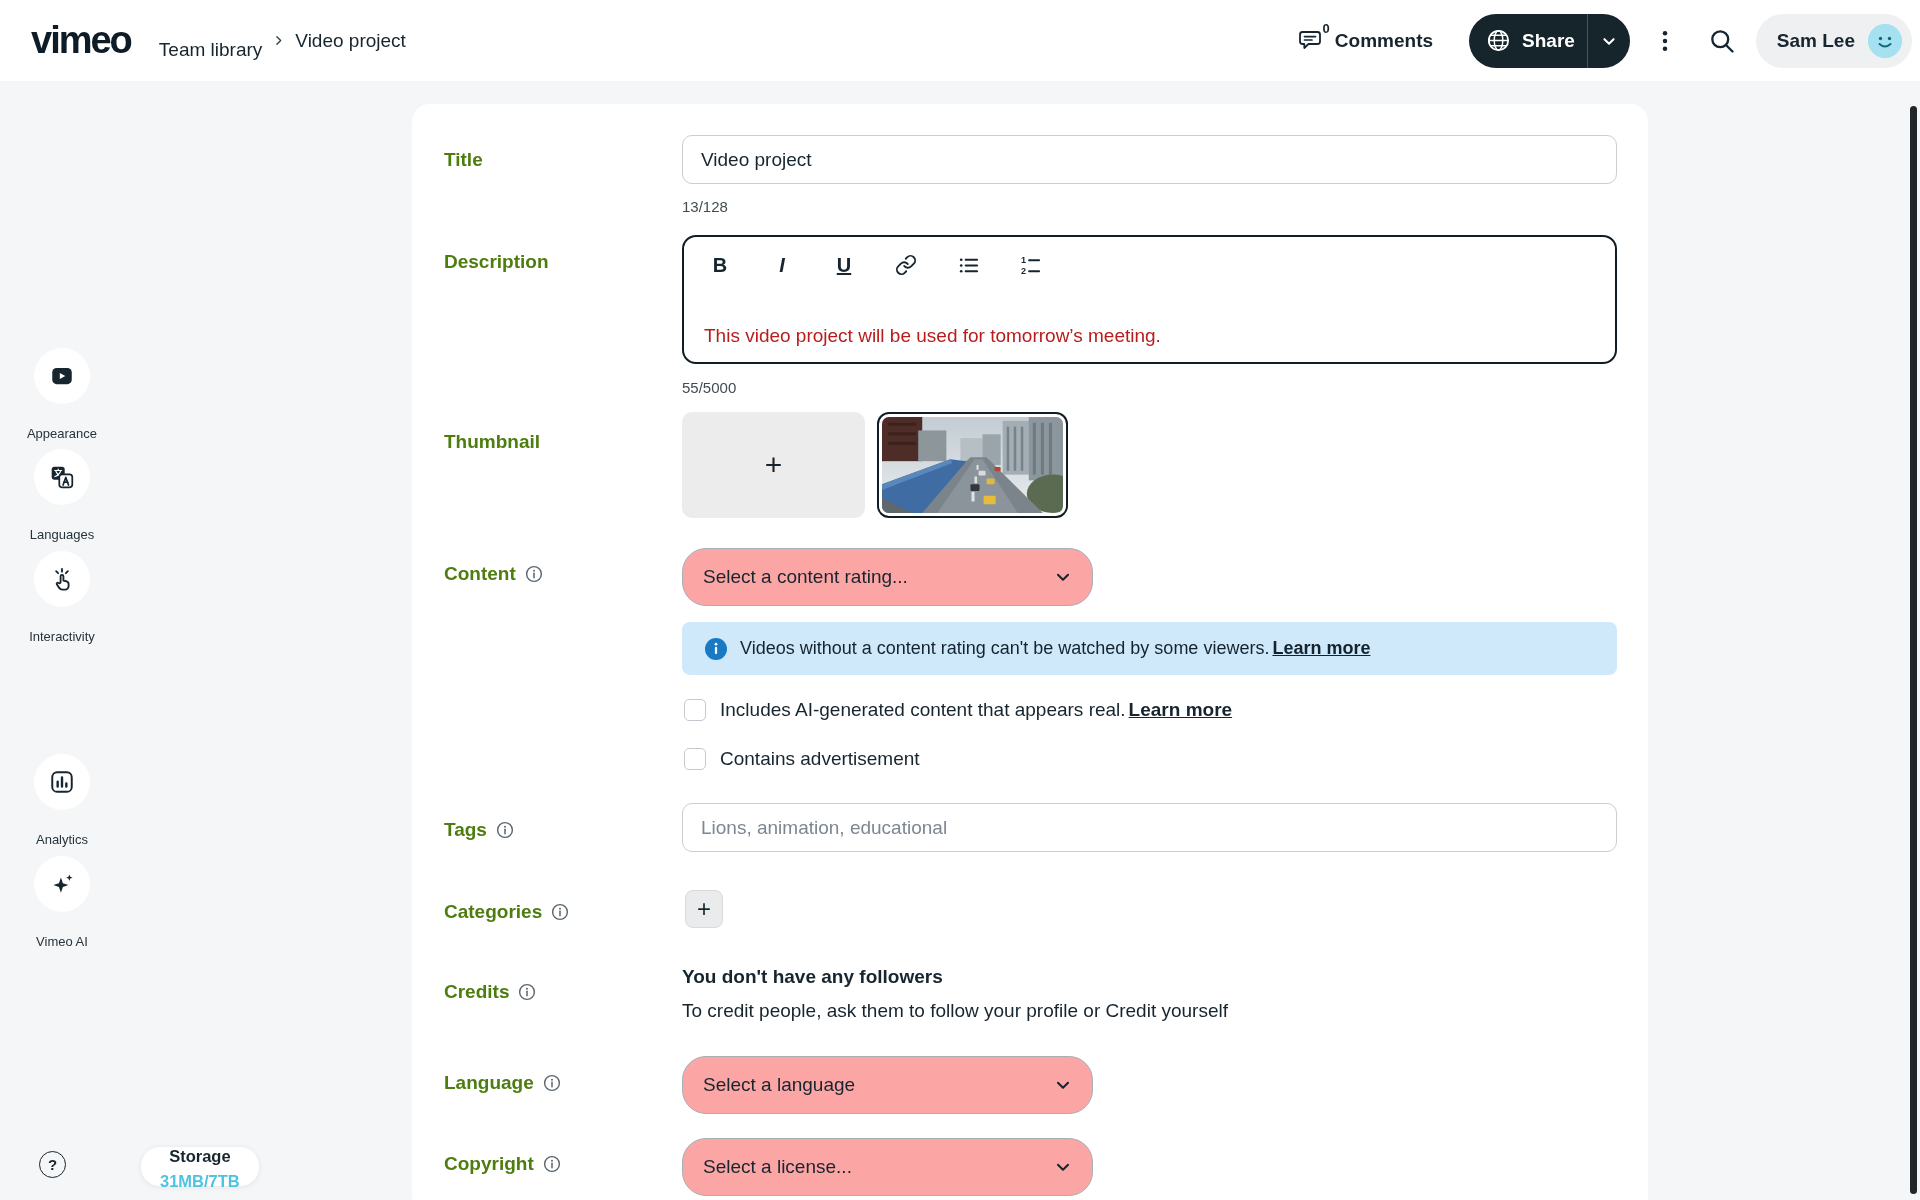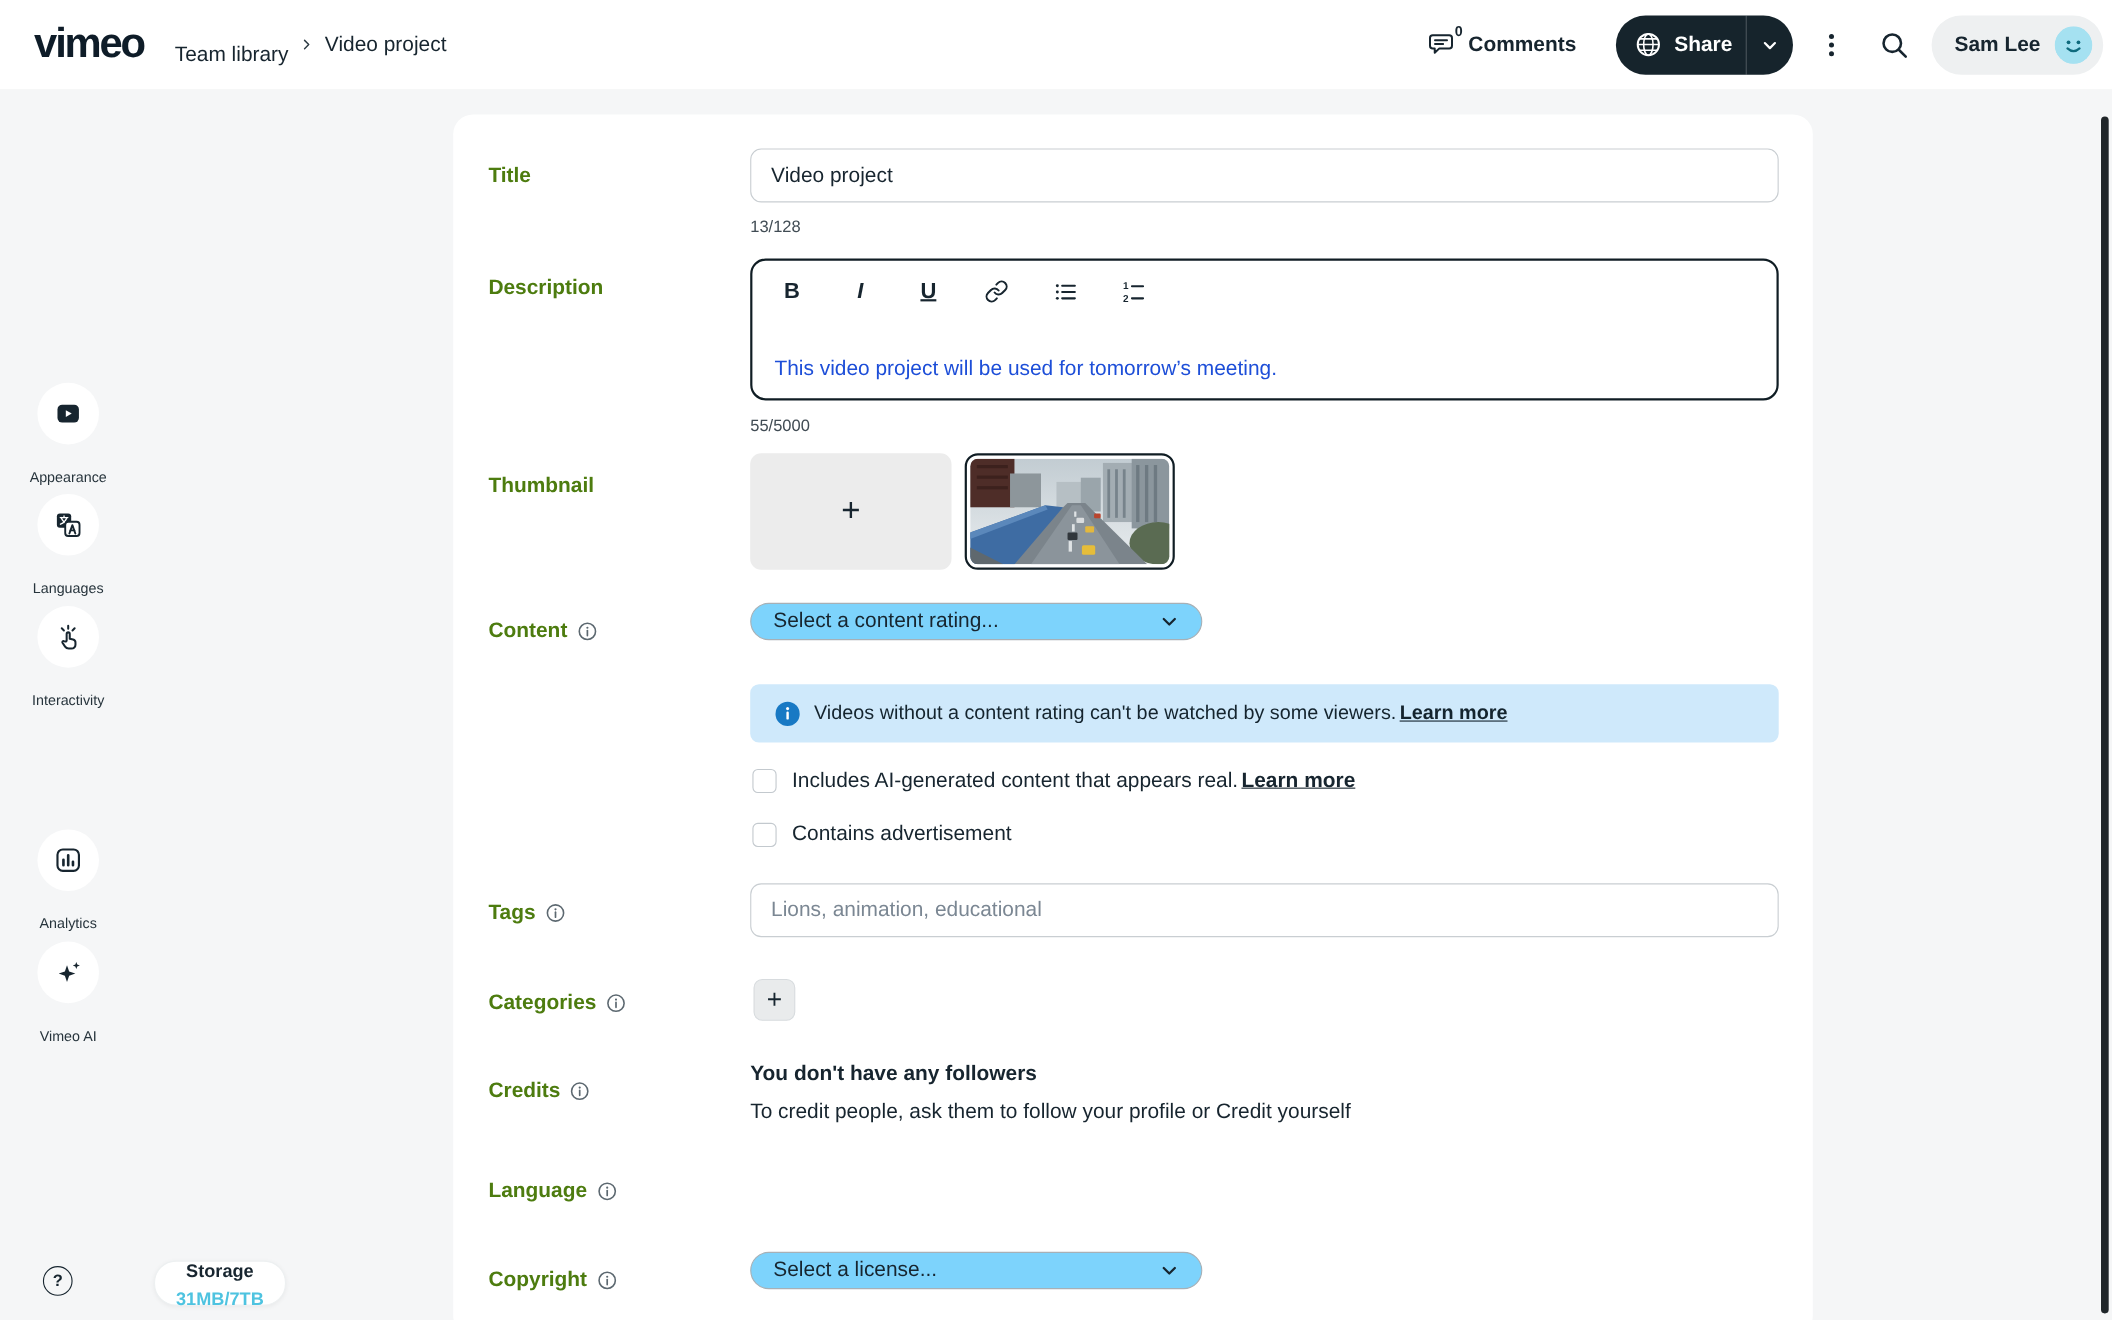--- a/index.html
+++ b/index.html
@@ -49,25 +49,25 @@
   .label{position:absolute;left:32px;height:26px;display:flex;align-items:center;gap:9px;font-size:19px;font-weight:700;color:#4d7c0f;}
   .text-input{position:absolute;left:270px;width:935px;height:49px;box-sizing:border-box;border:1px solid #c9ced2;border-radius:10px;padding:0 18px;font-size:19px;color:#17252f;font-family:inherit;background:#fff;}
   .text-input::placeholder{color:#7b8793;}
   .count{position:absolute;left:270px;font-size:15px;color:#414c54;}
   .editor{position:absolute;left:270px;width:935px;height:129px;border:2px solid #101d24;border-radius:14px;box-sizing:border-box;background:#fff;}
   .toolbar{display:flex;gap:34px;padding:14px 0 0 22px;align-items:center;}
   .tb{width:28px;height:28px;display:flex;align-items:center;justify-content:center;font-size:20px;color:#17252f;background:none;border:none;cursor:pointer;}
   .tb-b{font-weight:800;}
   .tb-i{font-style:italic;font-weight:600;}
   .tb-u{text-decoration:underline;font-weight:600;}
-  .editor-text{position:absolute;left:20px;top:88px;font-size:19px;color:#1d4ed8;}
+  .editor-text{position:absolute;left:20px;top:88px;font-size:19px;color:#b91c1c;}
   .thumb-add{position:absolute;left:270px;top:308px;width:183px;height:106px;background:#ececec;border:none;border-radius:10px;display:flex;align-items:center;justify-content:center;font-size:30px;font-weight:400;color:#17252f;cursor:pointer;}
   .thumb-sel{position:absolute;left:465px;top:308px;width:191px;height:106px;border:2.5px solid #101d24;border-radius:12px;box-sizing:border-box;padding:3px;background:#fff;cursor:pointer;}
   .thumb-sel svg{width:100%;height:100%;border-radius:7px;}
-  .dropdown{position:absolute;left:270px;width:411px;height:34px;box-sizing:border-box;border:1px solid #a7b0b6;border-radius:24px;background:#7dd3fc;display:flex;align-items:center;justify-content:space-between;padding:0 18px 0 20px;font-size:19px;color:#17252f;cursor:pointer;}
+  .dropdown{position:absolute;left:270px;width:411px;height:58px;box-sizing:border-box;border:1px solid #a7b0b6;border-radius:24px;background:#fca5a5;display:flex;align-items:center;justify-content:space-between;padding:0 18px 0 20px;font-size:19px;color:#17252f;cursor:pointer;}
   .banner{position:absolute;left:270px;width:935px;height:53px;background:#cfe9fb;border-radius:8px;display:flex;align-items:center;padding:0 22px;box-sizing:border-box;gap:12px;font-size:18px;color:#14242e;}
   .learn{text-decoration:underline;font-weight:700;color:inherit;cursor:pointer;margin-left:3px;}
   .check-row{position:absolute;left:272px;display:flex;align-items:center;gap:14px;font-size:19px;color:#17252f;cursor:pointer;}
   .checkbox{width:22px;height:22px;border:1.5px solid #c3c9ce;border-radius:5px;background:#fff;flex:0 0 auto;box-sizing:border-box;}
   .add-cat{position:absolute;left:273px;top:786px;width:38px;height:38px;background:#e9ebec;border:1px solid #d7dbde;border-radius:8px;font-size:24px;color:#17252f;display:flex;align-items:center;justify-content:center;cursor:pointer;}
   .credits-head{position:absolute;left:270px;font-size:19px;font-weight:700;color:#17252f;}
   .credits-text{position:absolute;left:270px;font-size:19px;color:#17252f;}
 
   .scrollbar{position:absolute;right:3px;top:106px;width:7px;height:1088px;background:#20262a;border-radius:4px;z-index:5;cursor:pointer;}
 </style>
@@ -394,20 +394,28 @@
   <div class="label" style="top:966px">
     <span>Language</span>
     <span>
       <svg width="18" height="18" viewBox="0 0 20 20">
           <circle cx="10" cy="10" r="8.2" fill="none" stroke="#5c6870" stroke-width="1.6"></circle>
           <circle cx="10" cy="6.3" r="1.1" fill="#5c6870"></circle>
           <path d="M10 9.2v5" stroke="#5c6870" stroke-width="1.7" stroke-linecap="round"></path>
         </svg>
     </span>
   </div>
+  <button class="dropdown" style="top:952px">
+    <span>Select a language</span>
+    <span>
+      <svg width="22" height="22" viewBox="0 0 24 24">
+          <path d="M6.5 9.5l5.5 5.5 5.5-5.5" fill="none" stroke="#17252f" stroke-width="2.2" stroke-linecap="round" stroke-linejoin="round"></path>
+        </svg>
+    </span>
+  </button>
 
   <div class="label" style="top:1047px">
     <span>Copyright</span>
     <span>
       <svg width="18" height="18" viewBox="0 0 20 20">
           <circle cx="10" cy="10" r="8.2" fill="none" stroke="#5c6870" stroke-width="1.6"></circle>
           <circle cx="10" cy="6.3" r="1.1" fill="#5c6870"></circle>
           <path d="M10 9.2v5" stroke="#5c6870" stroke-width="1.7" stroke-linecap="round"></path>
         </svg>
     </span>

